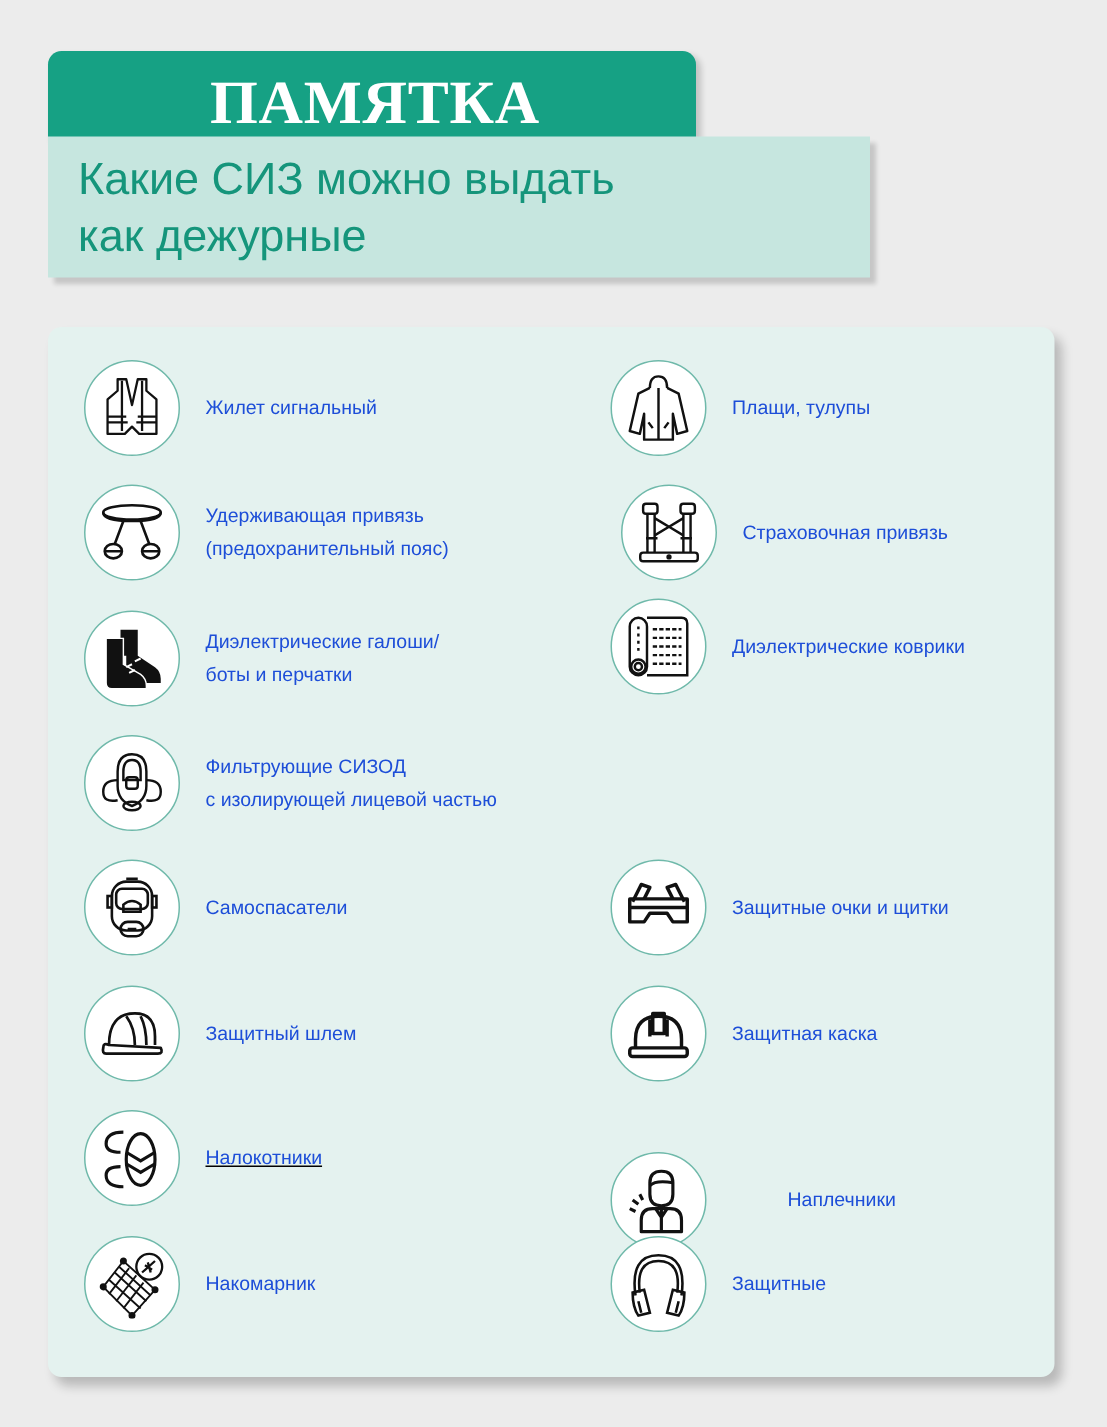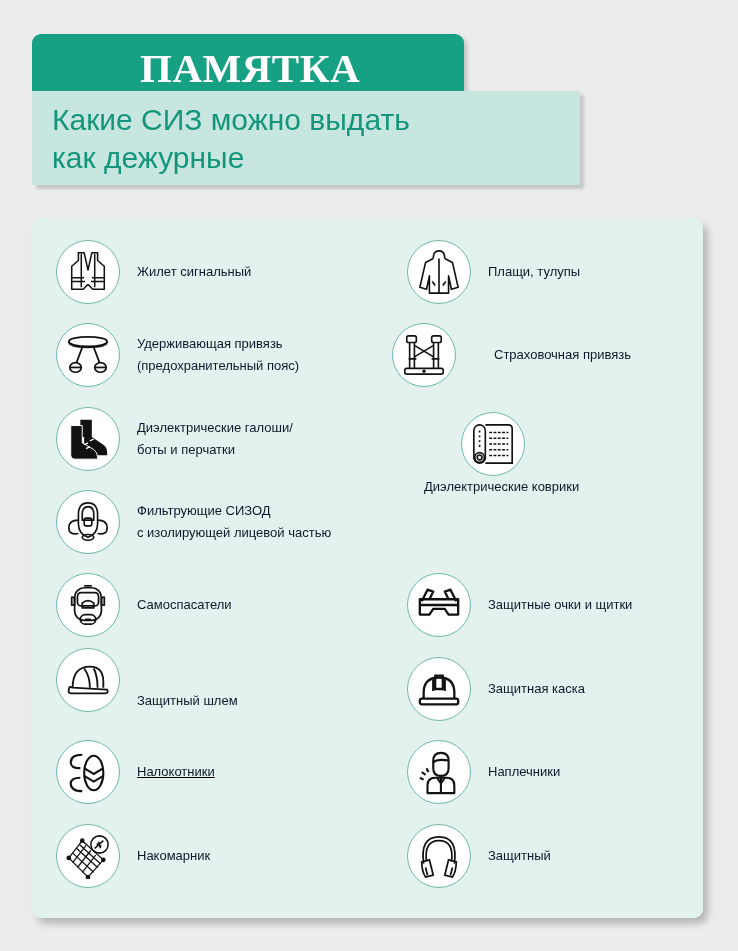--- a/index.html
+++ b/index.html
@@ -59,21 +59,21 @@
       border: 1px solid #6fb9aa;
       box-sizing: border-box;
       display: flex; align-items: center; justify-content: center;
       flex: 0 0 auto;
     }
     .icon-circle svg { width: 46px; height: 46px; }
     .item-label {
       margin-left: 17px;
       font-size: 13px;
       line-height: 22px;
-      color: #0f172a;
+      color: #1d4ed8;
       white-space: pre-line;
     }
   </style>
 </head>
 <body>
 
 <div class="title-tab">
   <span class="title">ПАМЯТКА</span>
 </div>
 
@@ -147,21 +147,21 @@
         <path d="M18 22 Q24 17 30 22 V27 H18 Z"></path>
         <rect x="7" y="16" width="3" height="8"></rect>
         <rect x="38" y="16" width="3" height="8"></rect>
         <rect x="16" y="34" width="16" height="10" rx="5"></rect>
         <path d="M21 39 H27"></path>
       </svg>
     </div>
     <span class="item-label">Самоспасатели</span>
   </div>
 
-  <div class="item" style="left:24px; top:428px;align-items:flex-end;">
+  <div class="item" style="left:24px; top:438px;">
     <div class="icon-circle">
       <svg viewBox="0 0 48 48" fill="none" stroke="#111" stroke-width="1.9" stroke-linejoin="round">
         <path d="M8 32 Q8 10 26 10 Q40 10 40 26 L40 32"></path>
         <path d="M4 34 Q4 30 8 32 L44 34 Q46 38 42 38 L6 38 Q3 38 4 34 Z"></path>
         <path d="M20 12 Q26 20 26 32 M30 12 Q34 20 34 32"></path>
       </svg>
     </div>
     <span class="item-label">Защитный шлем</span>
   </div>
 
@@ -198,36 +198,36 @@
       <svg viewBox="0 0 48 48" fill="none" stroke="#111" stroke-width="1.7" stroke-linejoin="round">
         <path d="M18 10 Q18 2 24 2 Q30 2 30 10"></path>
         <path d="M18 10 L10 14 L4 40 L11 42 L14 28 L14 46 L34 46 L34 28 L37 42 L44 40 L38 14 L30 10"></path>
         <path d="M24 10 L24 46"></path>
         <path d="M17 34 L20 38 M31 34 L28 38"></path>
       </svg>
     </div>
     <span class="item-label">Плащи, тулупы</span>
   </div>
 
-  <div class="item" style="left:360px; top:104px;gap:21px;">
+  <div class="item" style="left:382px; top:104px;">
     <div class="icon-circle">
       <svg viewBox="0 0 48 48" fill="none" stroke="#111" stroke-width="1.7">
         <rect x="6" y="4" width="10" height="7" rx="2"></rect>
         <rect x="32" y="4" width="10" height="7" rx="2"></rect>
         <path d="M9 11 V38 M14 11 V38 M34 11 V38 M39 11 V38"></path>
         <path d="M14 14 L24 20 L34 14 M24 20 L14 26 M24 20 L34 26"></path>
         <path d="M8 28 H16 M32 28 H40"></path>
         <rect x="4" y="38" width="40" height="6" rx="2"></rect>
         <circle cx="24" cy="41" r="1" fill="#111"></circle>
       </svg>
     </div>
     <span class="item-label">Страховочная привязь</span>
   </div>
 
-  <div class="item" style="left:375px; top:194px;flex-direction:column;">
+  <div class="item" style="left:375px; top:180px;">
     <div class="icon-circle">
       <svg viewBox="0 0 48 48" fill="none" stroke="#111" stroke-width="1.7">
         <path d="M16 4 L40 4 Q44 4 44 8 L44 44 L16 44"></path>
         <rect x="4" y="4" width="12" height="40" rx="6"></rect>
         <circle cx="10" cy="38" r="5"></circle>
         <circle cx="10" cy="38" r="2.5"></circle>
         <path d="M10 10 V12 M10 15 V17 M10 20 V22 M10 25 V27"></path>
         <path d="M20 12 H40 M20 18 H40 M20 24 H40 M20 30 H40 M20 36 H40" stroke-dasharray="3 1.5"></path>
       </svg>
     </div>
@@ -250,21 +250,21 @@
     <div class="icon-circle">
       <svg viewBox="0 0 48 48" fill="none" stroke="#111" stroke-width="2.4" stroke-linejoin="round">
         <path d="M8 34 V28 Q8 12 24 12 Q40 12 40 28 V34"></path>
         <path d="M18 14 V26 M30 14 V26 M20 10 H28 V24 H20 Z"></path>
         <rect x="4" y="34" width="40" height="6" rx="2"></rect>
       </svg>
     </div>
     <span class="item-label">Защитная каска</span>
   </div>
 
-  <div class="item" style="left:375px; top:521px;">
+  <div class="item" style="left:375px; top:549px;gap:37px;">
     <div class="icon-circle">
       <svg viewBox="0 0 48 48" fill="none" stroke="#111" stroke-width="2.2" stroke-linejoin="round">
         <path d="M18 12 Q18 4 26 4 Q34 4 34 12 V20 Q34 28 26 28 Q18 28 18 20 Z"></path>
         <path d="M18 14 Q22 10 34 12"></path>
         <path d="M12 46 V38 Q12 30 20 30 H32 Q40 30 40 38 V46 Z"></path>
         <path d="M26 30 V46 M22 30 L26 36 L30 30"></path>
         <path d="M4 30 L8 32 M6 24 L10 27 M11 20 L13 24"></path>
       </svg>
     </div>
     <span class="item-label">Наплечники</span>
@@ -273,16 +273,16 @@
   <div class="item" style="left:375px; top:605px;">
     <div class="icon-circle">
       <svg viewBox="0 0 48 48" fill="none" stroke="#111" stroke-width="1.8">
         <path d="M8 32 Q4 4 24 4 Q44 4 40 32"></path>
         <path d="M11 30 Q8 8 24 8 Q40 8 37 30"></path>
         <path d="M6 30 L14 28 L18 44 L10 46 Q6 40 6 30 Z"></path>
         <path d="M42 30 L34 28 L30 44 L38 46 Q42 40 42 30 Z"></path>
         <path d="M10 36 L12 44 M38 36 L36 44"></path>
       </svg>
     </div>
-    <span class="item-label">Защитный</span>
+    <span class="item-label">Защитные</span>
   </div>
 
 </div>
 
 </body></html>

